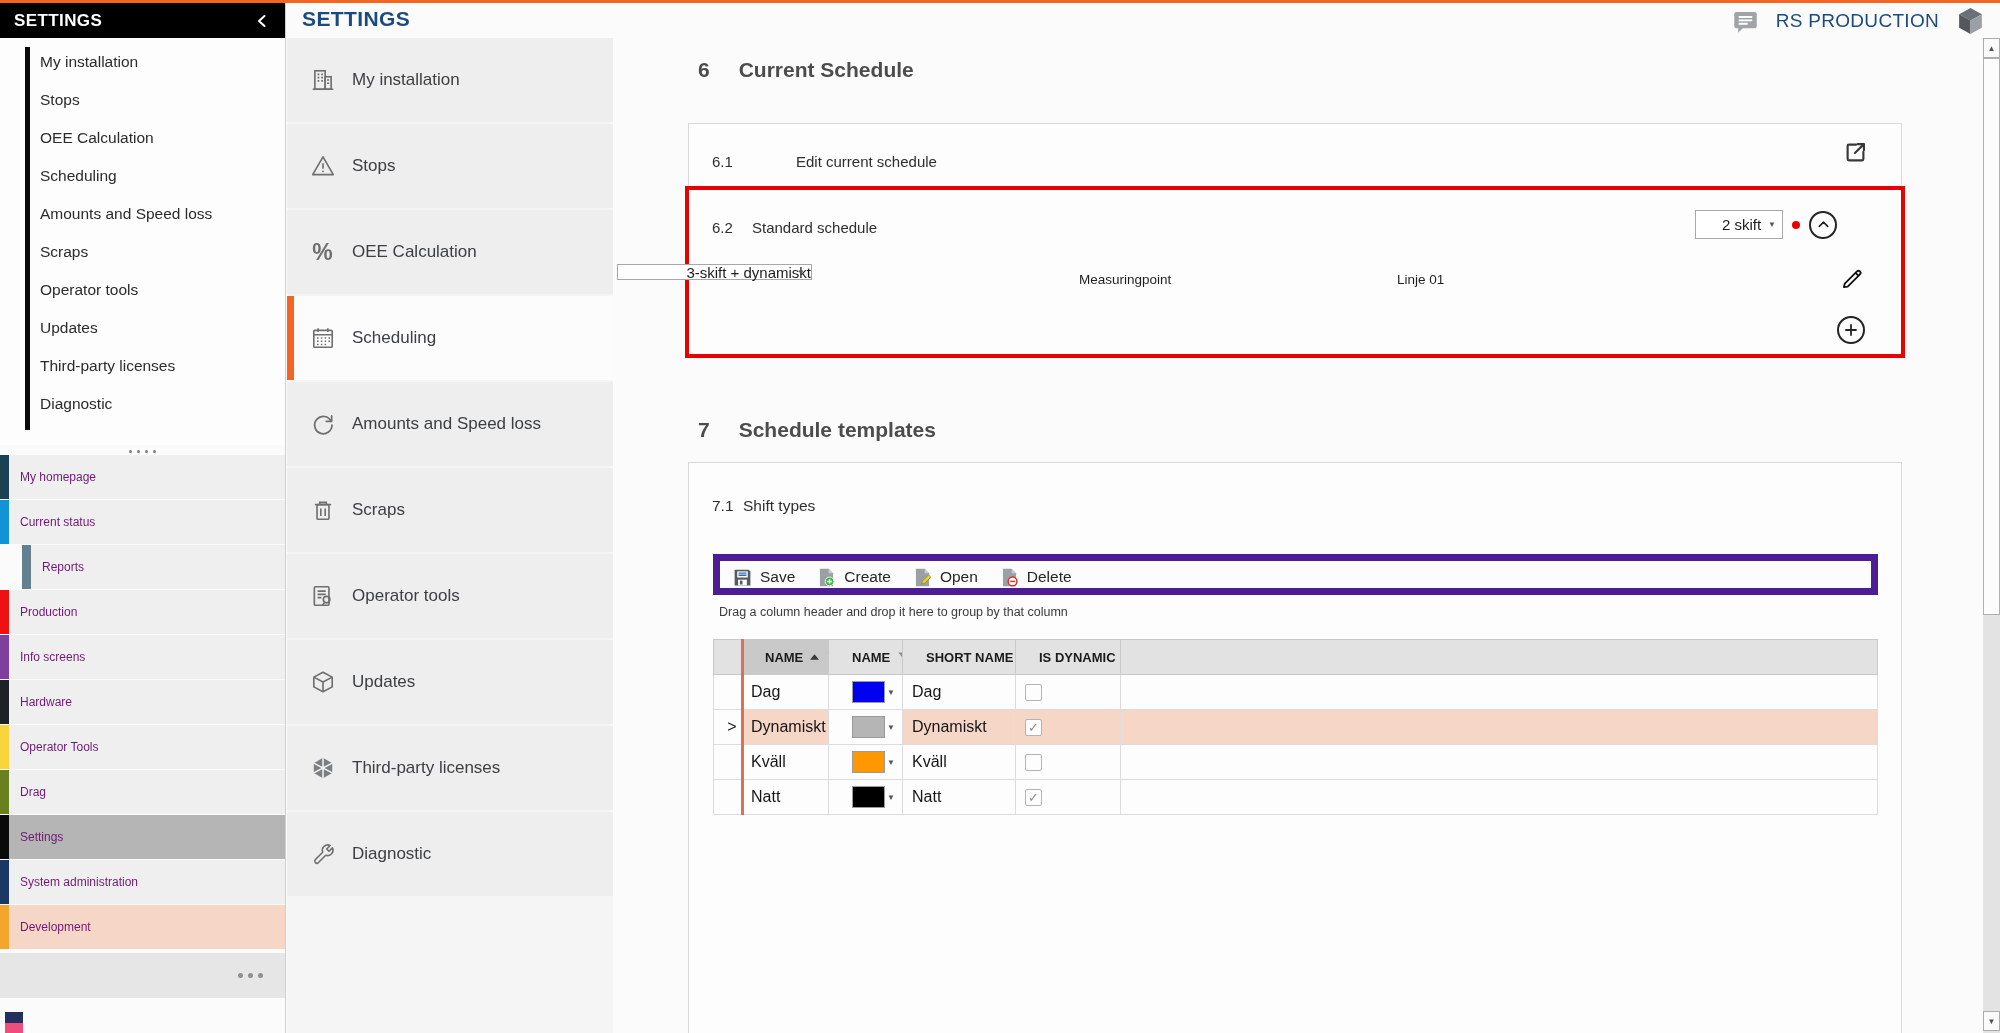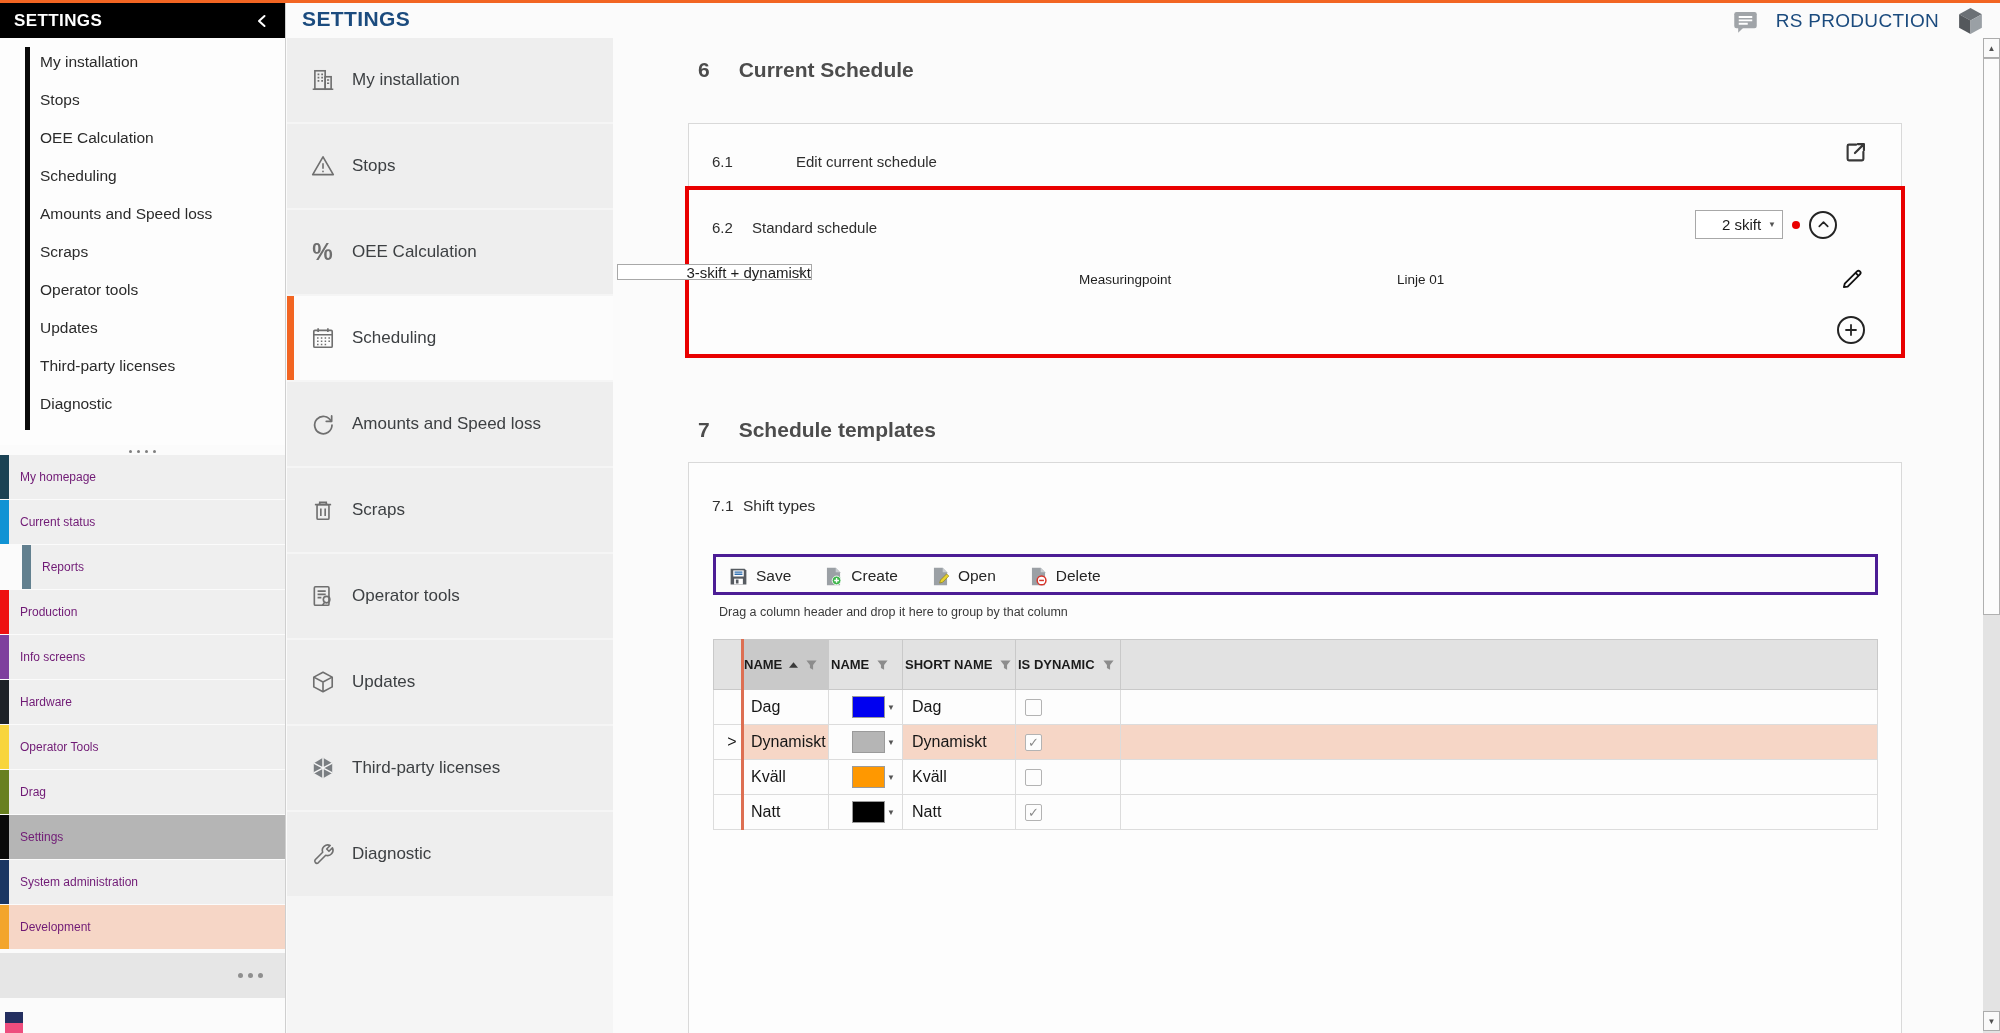--- a/index.html
+++ b/index.html
@@ -57,30 +57,30 @@
   #redbox { position:absolute; left:-4px; right:-4px; top:62px; bottom:-4px; border:4px solid var(--alert_red); }
 
   .select { position:relative; background:#fff; border:1px solid #a8a8a8; font-size:15px; color:#1c1c1c; display:flex; align-items:center; cursor:pointer; }
   .select .val { padding-left:12px; }
   .select .dd { position:absolute; right:6px; font-size:8px; color:#555; }
   .reddot { width:8px; height:8px; border-radius:50%; background:var(--alert_red); }
   .circbtn { width:28px; height:28px; border-radius:50%; border:2px solid #242424; background:transparent; display:flex; align-items:center; justify-content:center; cursor:pointer; }
   .iconbtn { background:none; border:none; cursor:pointer; padding:0; }
 
   
-  #toolbar { position:absolute; left:24px; top:91px; width:1165px; height:41px; border:3px solid #4c1d95; background:#fcfcfc; display:flex; align-items:flex-end; padding-left:8px; gap:24px; }
+  #toolbar { position:absolute; left:24px; top:91px; width:1165px; height:41px; border:7px solid #4c1d95; background:#fcfcfc; display:flex; align-items:flex-start; padding-left:8px; gap:13px; }
   .tbtn { display:flex; align-items:center; gap:7px; background:none; border:none; font-family:"Liberation Sans",sans-serif; font-size:15.5px; color:#262626; cursor:pointer; height:32px; padding:0 4px; }
 
   #grouphint { position:absolute; left:30px; top:142px; font-size:12.5px; color:#3a3a3a; }
 
   
   #gridwrap { position:absolute; left:24px; top:176px; width:1165px; }
   table.grid { border-collapse:collapse; table-layout:fixed; width:1165px; background:#fdfdfd; }
   table.grid th, table.grid td { border:1px solid #dcdcdc; overflow:hidden; white-space:nowrap; }
-  table.grid thead th { height:50px; background:#e2e2e2; font-size:13px; font-weight:700; color:#1b1b1b; text-align:left; padding-left:2px; border-color:#c9c9c9; }
+  table.grid thead th { height:35px; background:#e2e2e2; font-size:13px; font-weight:700; color:#1b1b1b; text-align:left; padding-left:23px; border-color:#c9c9c9; }
   table.grid thead th.sorted { background:#c9c9c9; }
   table.grid thead th .hwrap { display:flex; align-items:center; gap:7px; cursor:pointer; }
   table.grid td { height:35px; font-size:16px; color:#161616; padding-left:9px; background:#fdfdfd; }
   td.gutter { padding-left:0; text-align:center; font-size:14px; color:#555; cursor:pointer; }
   tr.hl td { background:var(--row_highlight); }
   tr.hl td.color-cell, tr.hl td.gutter { background:#fdfdfd; }
   td.color-cell { padding-left:0; }
   .swatchbox { position:relative; width:100%; height:100%; display:flex; align-items:center; cursor:pointer; }
   .swatch { margin-left:14px; width:33px; height:22px; border:1px solid #9a9a9a; }
   .swatchbox .dd { position:absolute; right:7px; font-size:8px; color:#555; }

